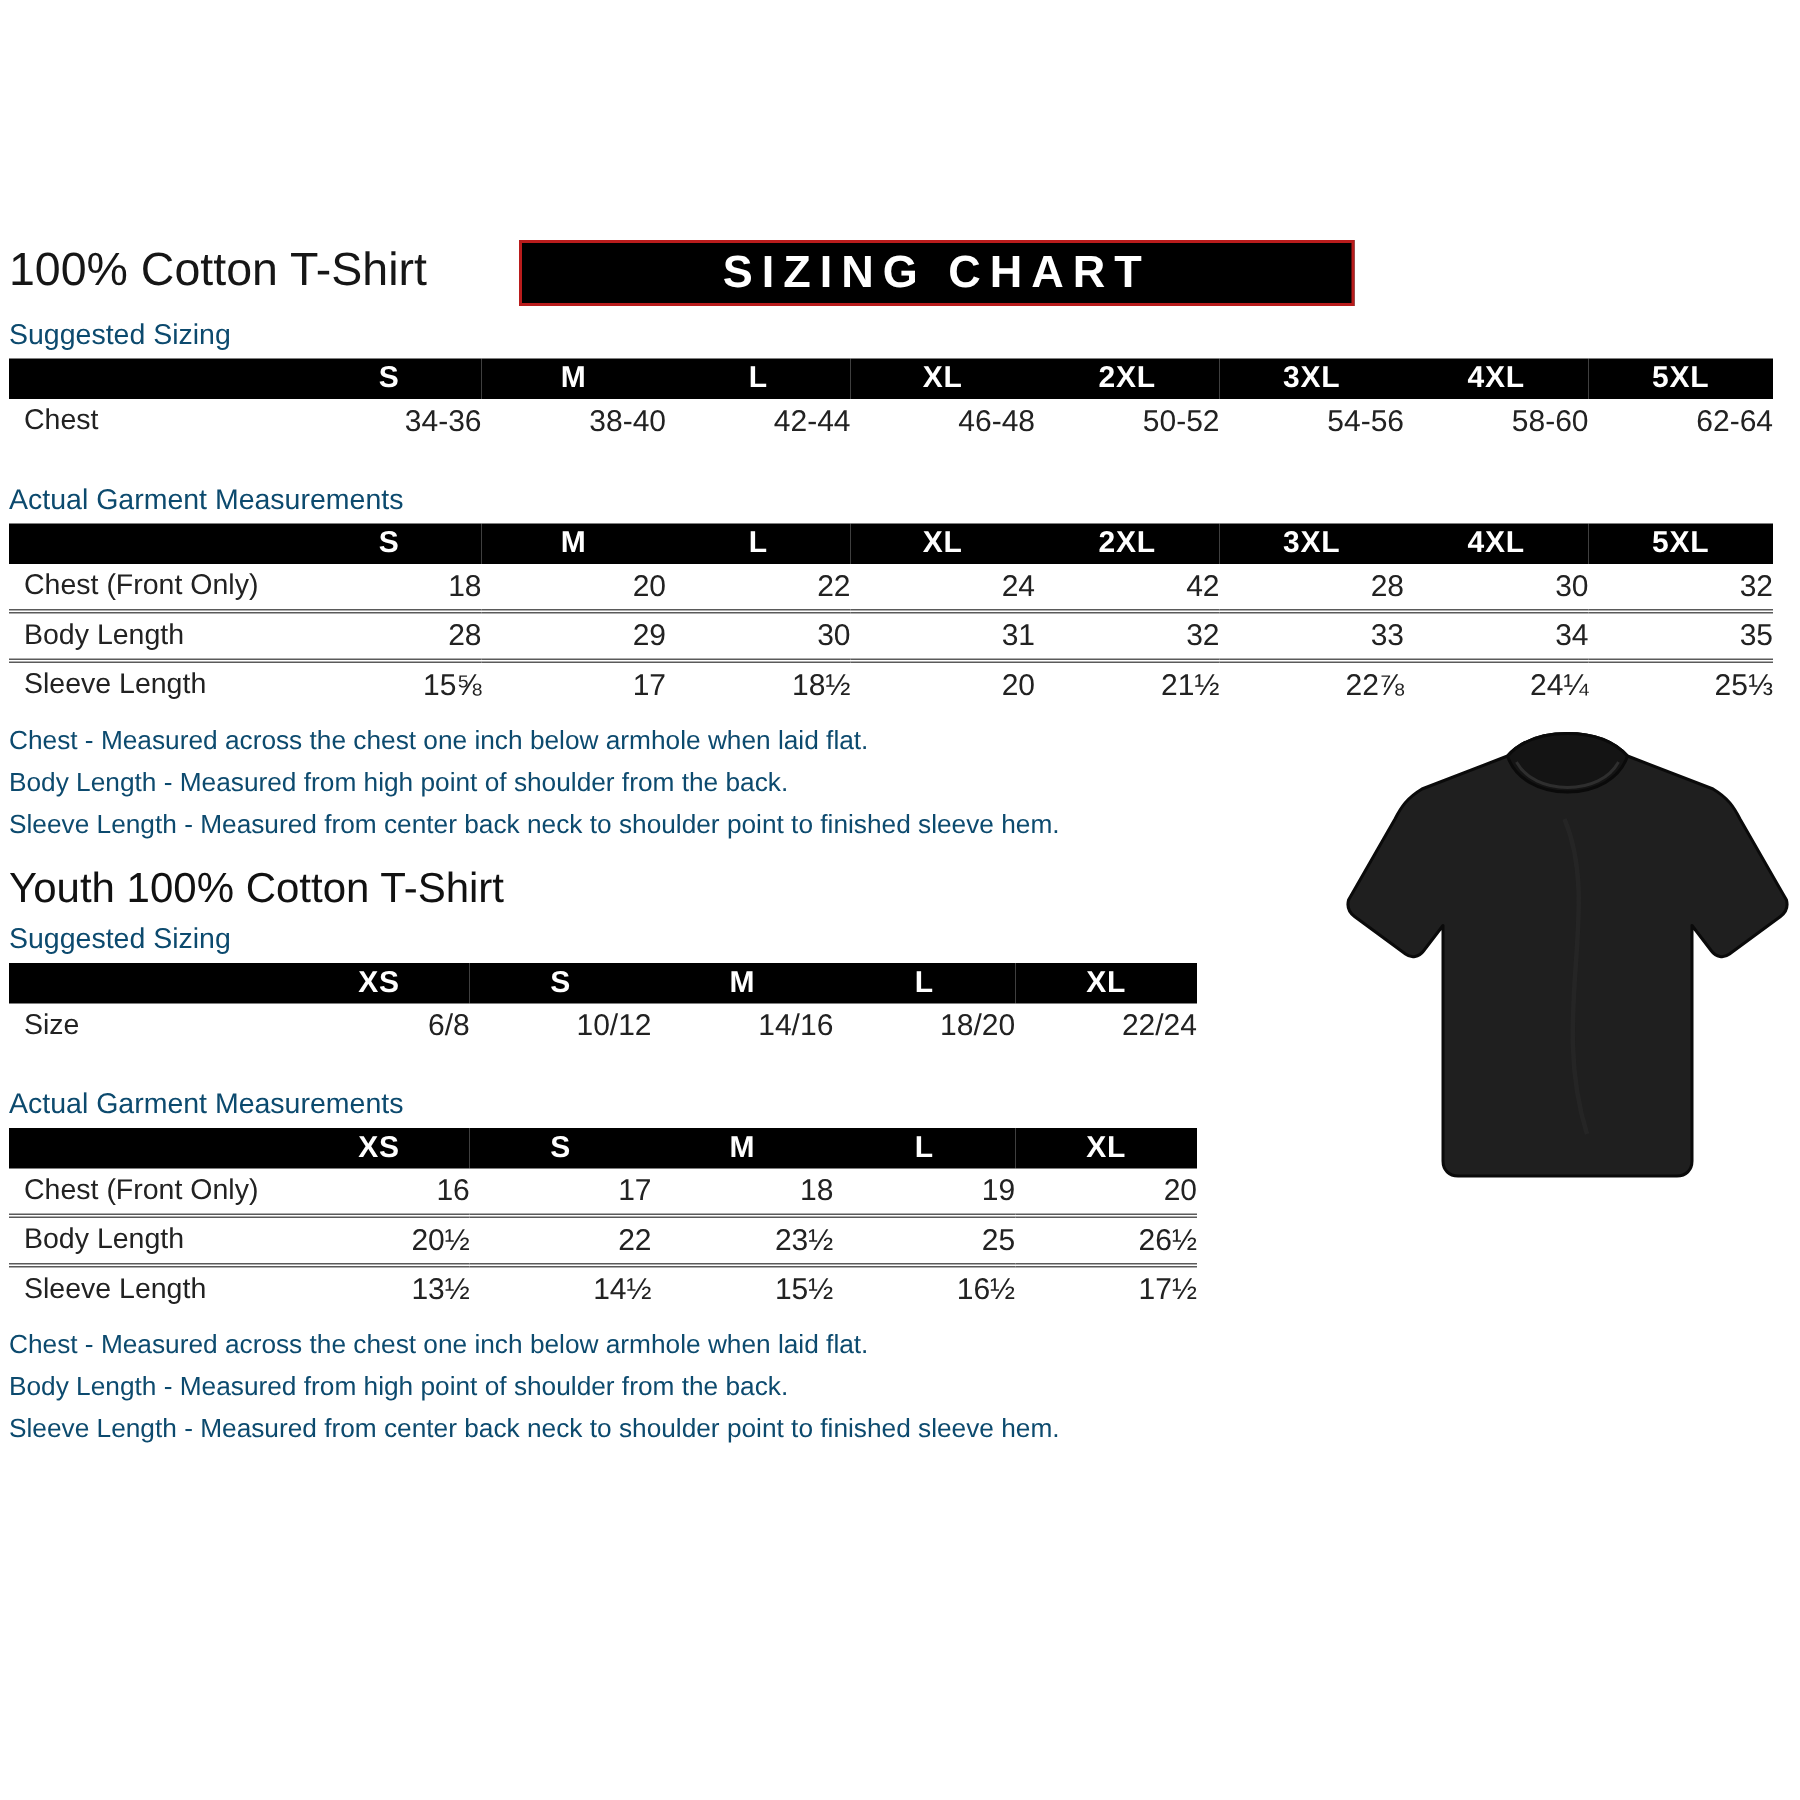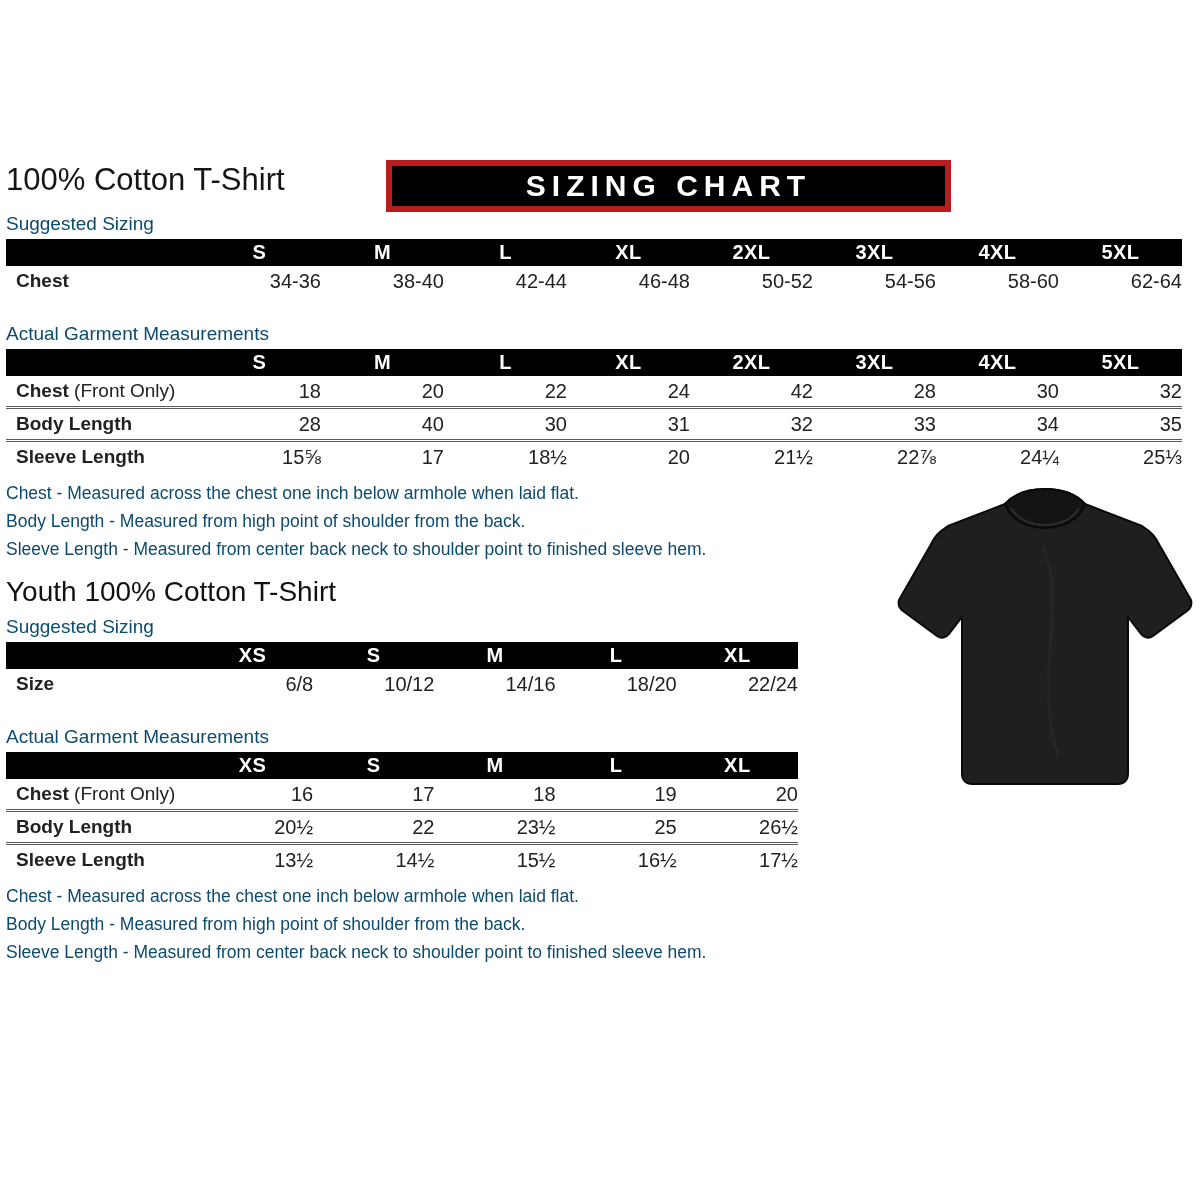--- a/index.html
+++ b/index.html
@@ -4,47 +4,47 @@
 <style>
   html,body{margin:0;padding:0;}
   body{
     width:1200px;height:1200px;background:#ffffff;position:relative;
     font-family:"Liberation Sans","DejaVu Sans",sans-serif;color:#1a1a1a;
     -webkit-font-smoothing:antialiased;
   }
   .content{position:absolute;top:160px;left:6px;width:1176px;}
 
   
-  .header-row{display:flex;align-items:flex-start;height:46px;gap:40px;}
+  .header-row{display:flex;align-items:flex-start;height:46px;}
   .page-title{
     margin:0;width:340px;font-size:31px;font-weight:400;letter-spacing:0;
     color:#161616;line-height:40px;white-space:nowrap;
   }
   .banner{
-    width:553px;height:40px;background:#000;border:6px solid #b91c1c;
+    width:553px;height:40px;background:#000;border:2px solid #b91c1c;
     display:flex;align-items:center;justify-content:center;
   }
   .banner span{
     color:#fff;font-weight:700;font-size:30px;letter-spacing:6px;white-space:nowrap;
   }
 
   .section-label{font-size:19px;color:#0c4a6e;margin:7px 0 4px 0;}
   .gap-lg{margin-top:27px;}
 
   table{border-collapse:collapse;table-layout:fixed;}
   table.adult{width:1176px;}
   table.youth{width:792px;}
   th,td{padding:0;}
   thead th{
     background:#000;color:#fff;font-weight:700;font-size:20px;height:27px;
     text-align:center;letter-spacing:0.5px;
   }
   tbody td{height:30px;font-size:20px;text-align:right;color:#222;vertical-align:middle;}
   tbody td.label{text-align:left;padding-left:10px;font-size:19px;}
-  tbody td.label .b{font-weight:700;}
+  tbody td.label .b{font-weight:400;}
   tbody td.label .r{font-weight:400;}
   table.lined tbody tr + tr td{border-top:3px double #5a5a5a;}
 
   .notes{margin-top:12px;}
   .notes p{margin:0 0 9px 0;font-size:17.5px;color:#0c4a6e;line-height:19px;}
 
   .youth-title{margin:16px 0 0 0;font-size:28px;font-weight:400;color:#111;line-height:34px;}
 
   .tshirt-wrap{position:absolute;left:893px;top:476px;width:304px;height:332px;}
 </style>
@@ -135,21 +135,21 @@
           <td>22</td>
           <td>24</td>
           <td>42</td>
           <td>28</td>
           <td>30</td>
           <td>32</td>
         </tr>
         <tr>
           <td class="label"><span class="b">Body Length</span></td>
           <td>28</td>
-          <td>40</td>
+          <td>29</td>
           <td>30</td>
           <td>31</td>
           <td>32</td>
           <td>33</td>
           <td>34</td>
           <td>35</td>
         </tr>
         <tr>
           <td class="label"><span class="b">Sleeve Length</span></td>
           <td>15⅝</td>

